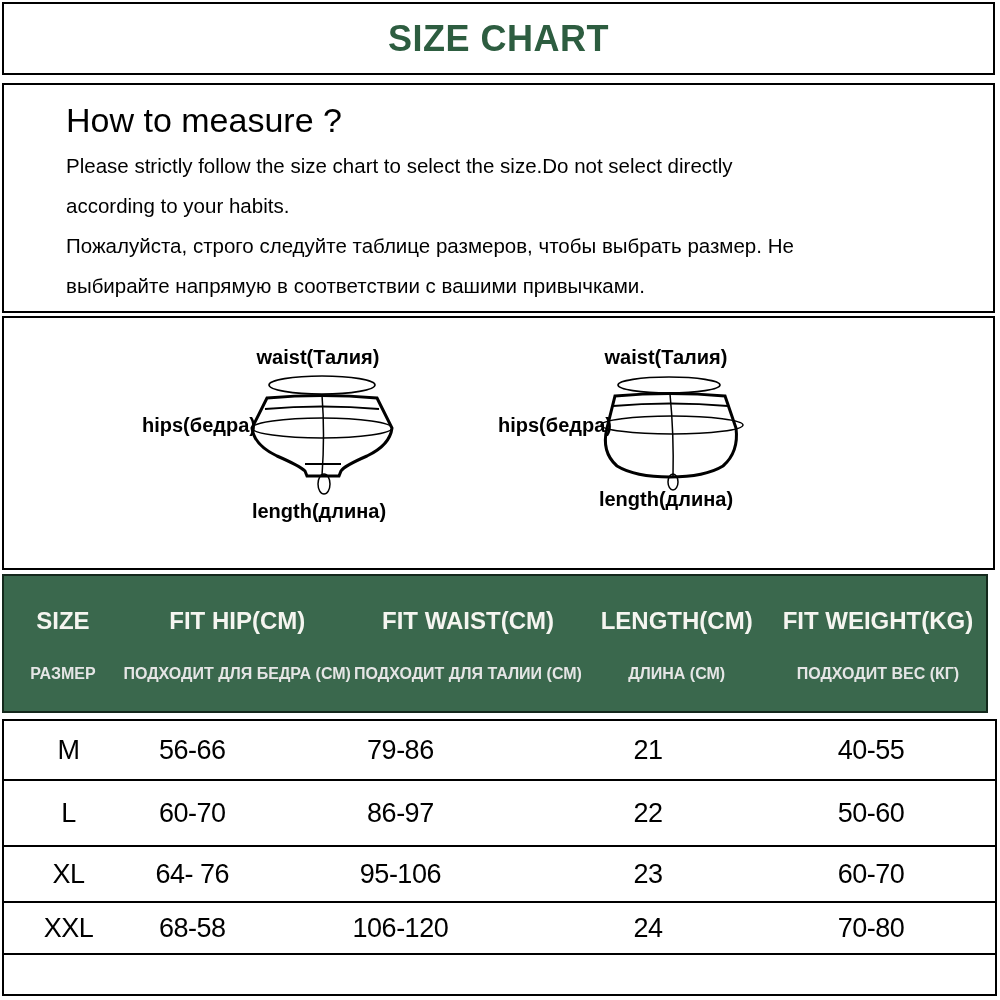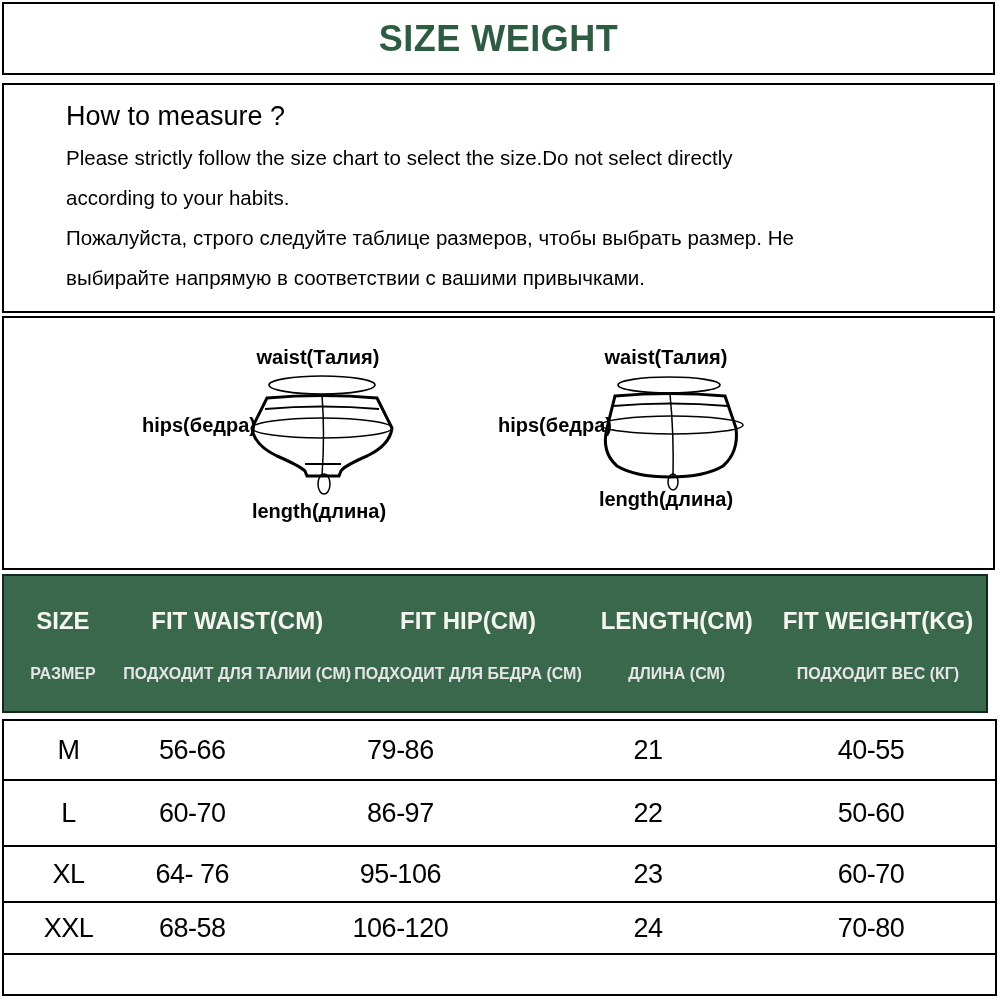--- a/index.html
+++ b/index.html
@@ -5,21 +5,21 @@
   html,body{margin:0;padding:0;background:#fff;}
   body{width:1000px;height:1000px;position:relative;font-family:"Liberation Sans",sans-serif;color:#000;overflow:hidden;}
   .box{position:absolute;box-sizing:border-box;border:2px solid #000;background:#fff;}
 
   
   .title-box{left:2px;top:2px;width:993px;height:73px;display:flex;align-items:center;justify-content:center;}
   .title{font-size:36px;font-weight:bold;color:var(--title-green,#2d5d40);letter-spacing:.5px;}
 
   
   .measure-box{left:2px;top:83px;width:993px;height:230px;padding:8px 20px 0 62px;}
-  .measure-heading{font-size:27px;font-weight:500;margin:8px 0 6px 0;}
+  .measure-heading{font-size:34px;font-weight:500;margin:8px 0 6px 0;}
   .measure-line{font-size:20.5px;line-height:40px;white-space:nowrap;}
 
   
   .diagram-box{left:2px;top:316px;width:993px;height:254px;padding-left:31px;}
   .figure{position:absolute;width:300px;height:215px;}
   .fig-left{left:134px;top:24px;}
   .fig-right{left:486px;top:24px;}
   .fig-label{position:absolute;font-size:20px;font-weight:bold;white-space:nowrap;}
   .fig-label.center{text-align:center;width:200px;}
   .garment-svg{position:absolute;left:100px;top:30px;}
@@ -36,21 +36,21 @@
   .table-body{left:2px;top:719px;width:995px;height:277px;}
   .trow{display:grid;grid-template-columns:13% 12% 30% 20% 25%;border-bottom:2px solid #000;}
   .trow.r0{height:58px;} .trow.r1{height:64px;} .trow.r2{height:54px;} .trow.r3{height:50px;}
   .trow.empty{height:39px;border-bottom:none;}
   .tcell{display:flex;align-items:center;justify-content:center;font-size:27px;letter-spacing:-.5px;white-space:pre;}
 </style>
 </head>
 <body>
 
 <div class="box title-box">
-  <div class="title">SIZE WEIGHT</div>
+  <div class="title">SIZE CHART</div>
 </div>
 
 <div class="box measure-box">
   <div class="measure-heading">How to measure ?</div>
   <div class="measure-line">Please strictly follow the size chart to select the size.Do not select directly</div>
   <div class="measure-line">according to your habits.</div>
   <div class="measure-line">Пожалуйста, строго следуйте таблице размеров, чтобы выбрать размер. Не</div>
   <div class="measure-line">выбирайте напрямую в соответствии с вашими привычками.</div>
 </div>
 
@@ -86,26 +86,26 @@
   </div>
 
 </div>
 
 <div class="table-header box">
   <div class="hcell">
     <span class="en">SIZE</span>
     <span class="ru">РАЗМЕР</span>
   </div>
   <div class="hcell">
+    <span class="en">FIT HIP(CM)</span>
+    <span class="ru">ПОДХОДИТ ДЛЯ БЕДРА (СМ)</span>
+  </div>
+  <div class="hcell">
     <span class="en">FIT WAIST(CM)</span>
     <span class="ru">ПОДХОДИТ ДЛЯ ТАЛИИ (СМ)</span>
-  </div>
-  <div class="hcell">
-    <span class="en">FIT HIP(CM)</span>
-    <span class="ru">ПОДХОДИТ ДЛЯ БЕДРА (СМ)</span>
   </div>
   <div class="hcell">
     <span class="en">LENGTH(CM)</span>
     <span class="ru">ДЛИНА (СМ)</span>
   </div>
   <div class="hcell">
     <span class="en">FIT WEIGHT(KG)</span>
     <span class="ru">ПОДХОДИТ ВЕС (КГ)</span>
   </div>
 </div>

